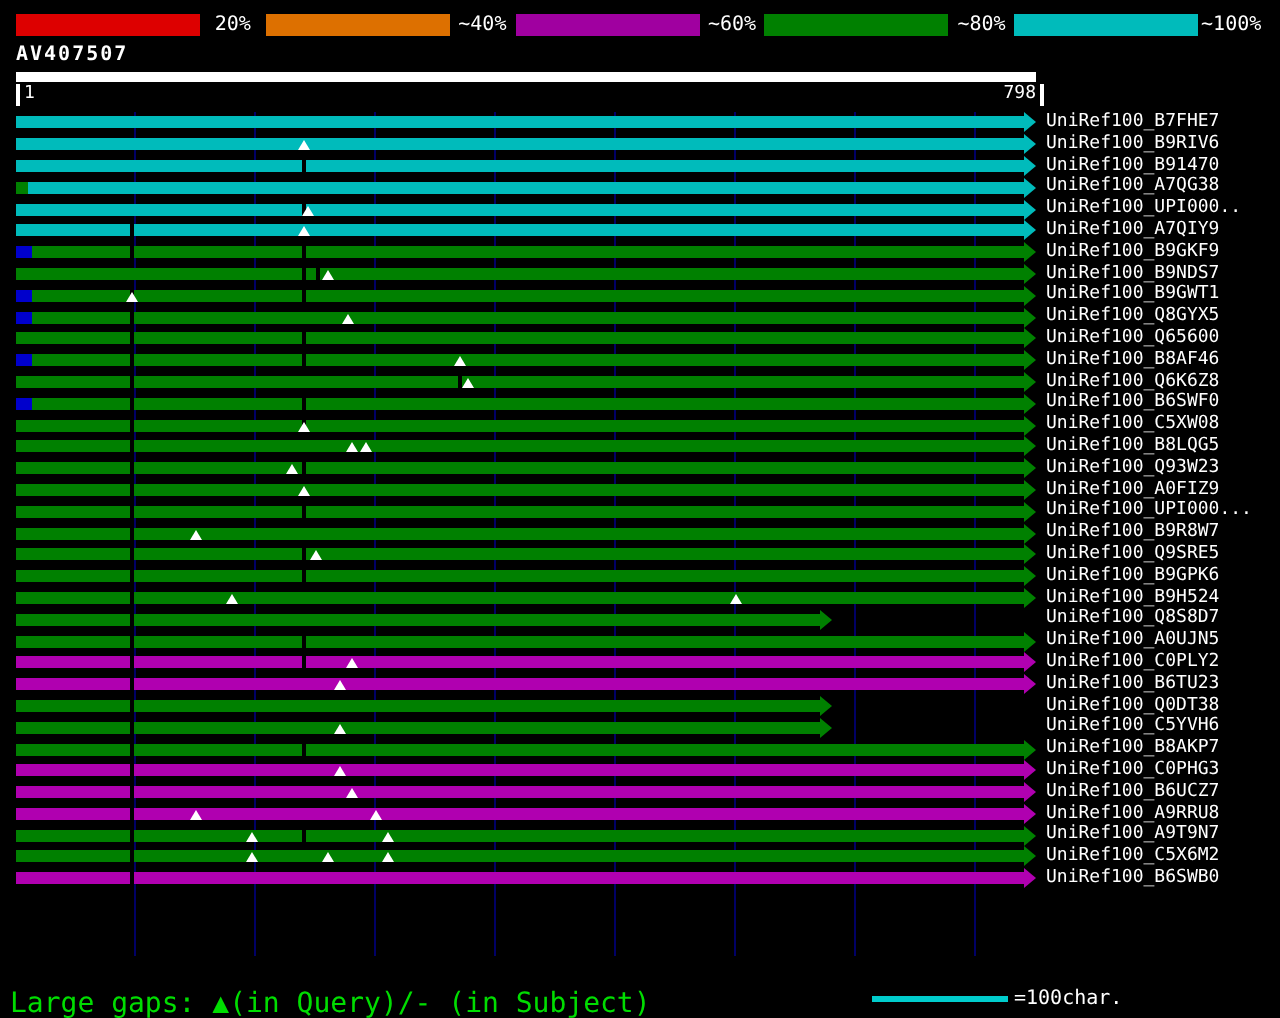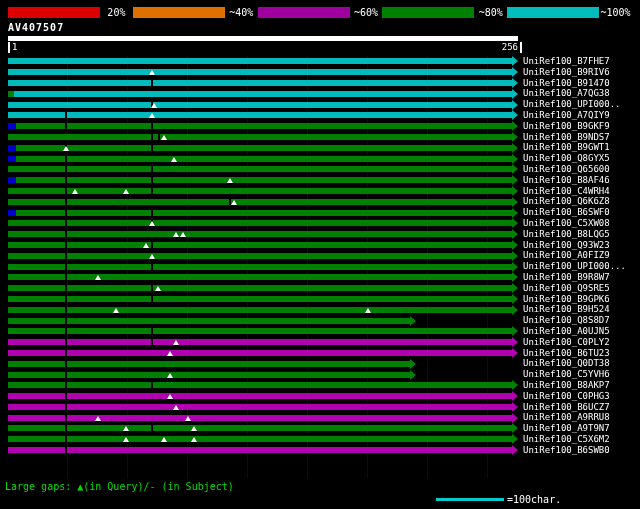--- a/index.html
+++ b/index.html
@@ -25,21 +25,21 @@
   .bar-area{position:absolute;left:0;top:0;width:515px;height:10.8px;}
   .bar{position:absolute;left:0;top:2.4px;height:6px;}
   .lead{position:absolute;left:0;top:0;height:6px;}
   .tick{position:absolute;top:0;width:2px;height:6px;background:#000;}
   .arrow{position:absolute;top:0.4px;width:0;height:0;
     border-top:5px solid transparent;border-bottom:5px solid transparent;border-left:6px solid #fff;}
   .tri{position:absolute;top:3.4px;width:0;height:0;
     border-left:3px solid transparent;border-right:3px solid transparent;border-bottom:5px solid #fff;}
   .row-label{position:absolute;left:515px;top:0;color:#fff;font-size:9px;line-height:10.8px;white-space:nowrap;}
   
-  .footer-gaps{position:absolute;left:5px;top:481px;color:#00dd00;font-size:10px;}
+  .footer-gaps{position:absolute;left:5px;top:494px;color:#00dd00;font-size:14px;}
   .footer-scale{position:absolute;left:436px;top:494px;display:flex;align-items:center;color:#fff;font-size:10px;}
   .scale-line{width:68px;height:3px;background:#00cccc;margin-right:3px;}
 </style>
 </head>
 <body>
 
 <div class="key">
   <div class="key-seg" style="background: rgb(221, 0, 0);"></div>
   <div class="key-label">20%</div>
   <div class="key-seg" style="background: rgb(221, 112, 0);"></div>
@@ -49,21 +49,21 @@
   <div class="key-seg" style="background: rgb(0, 128, 0);"></div>
   <div class="key-label">~80%</div>
   <div class="key-seg" style="background: rgb(0, 187, 187);"></div>
   <div class="key-label">~100%</div>
 </div>
 
 <div class="query-name">AV407507</div>
 <div class="query-bar"></div>
 <div class="query-scale">
   <span>1</span>
-  <span>256</span>
+  <span>798</span>
 </div>
 
 <div class="rows">
     <div class="row">
       <div class="bar-area">
         <div class="bar" style="width: 504px; background: rgb(0, 187, 187);"></div>
         <div class="arrow" style="left: 504px; border-left-color: rgb(0, 187, 187);"></div>
       </div>
       <div class="row-label">UniRef100_B7FHE7</div>
     </div>
@@ -172,32 +172,20 @@
       <div class="bar-area">
         <div class="bar" style="width: 504px; background: rgb(0, 128, 0);">
           <div class="lead" style="width: 8.4px; background: rgb(0, 0, 204);"></div>
           <div class="tick" style="left: 56.6px; background: rgb(0, 0, 0);"></div>
           <div class="tick" style="left: 143px; background: rgb(0, 0, 0);"></div>
         </div>
         <div class="arrow" style="left: 504px; border-left-color: rgb(0, 128, 0);"></div>
         <div class="tri" style="left: 219px; border-bottom-color: rgb(255, 255, 255);"></div>
       </div>
       <div class="row-label">UniRef100_B8AF46</div>
-    </div>
-    <div class="row">
-      <div class="bar-area">
-        <div class="bar" style="width: 504px; background: rgb(0, 128, 0);">
-          <div class="tick" style="left: 56.6px; background: rgb(0, 0, 0);"></div>
-          <div class="tick" style="left: 143px; background: rgb(0, 0, 0);"></div>
-        </div>
-        <div class="arrow" style="left: 504px; border-left-color: rgb(0, 128, 0);"></div>
-        <div class="tri" style="left: 64.2px; border-bottom-color: rgb(255, 255, 255);"></div>
-        <div class="tri" style="left: 114.6px; border-bottom-color: rgb(255, 255, 255);"></div>
-      </div>
-      <div class="row-label">UniRef100_C4WRH4</div>
     </div>
     <div class="row">
       <div class="bar-area">
         <div class="bar" style="width: 504px; background: rgb(0, 128, 0);">
           <div class="tick" style="left: 56.6px; background: rgb(0, 0, 0);"></div>
           <div class="tick" style="left: 221px; background: rgb(0, 0, 0);"></div>
         </div>
         <div class="arrow" style="left: 504px; border-left-color: rgb(0, 128, 0);"></div>
         <div class="tri" style="left: 222.6px; border-bottom-color: rgb(255, 255, 255);"></div>
       </div>

